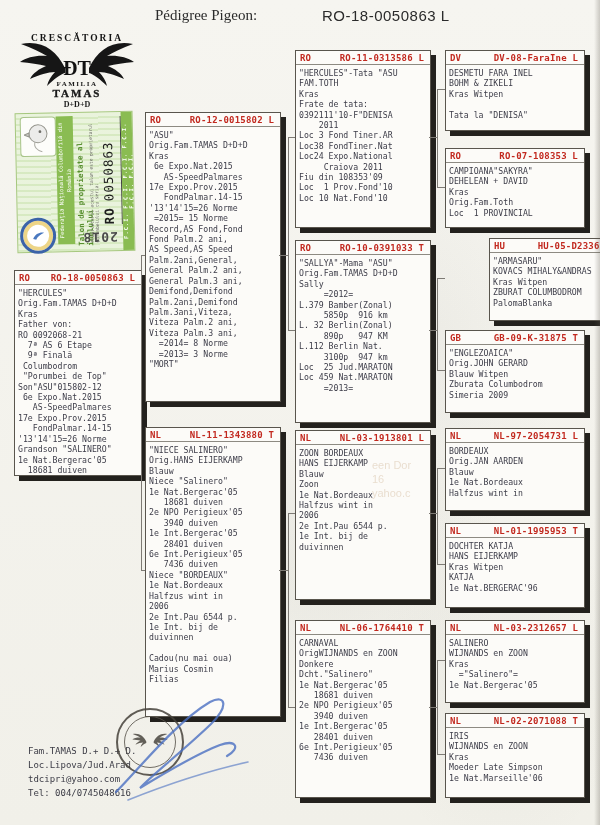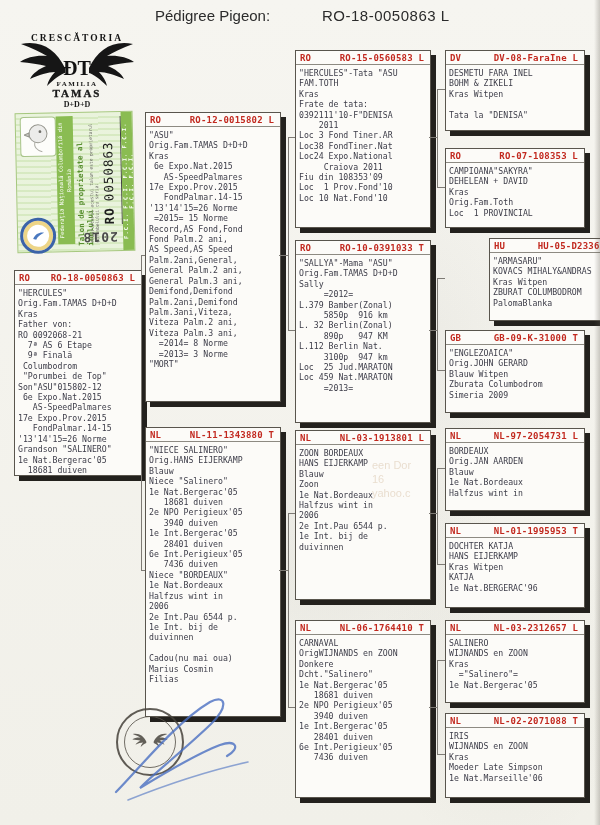--- a/index.html
+++ b/index.html
@@ -5,21 +5,21 @@
   html,body{margin:0;padding:0;background:#dcdad5;}
   .page{position:relative;width:600px;height:825px;margin:0 auto;overflow:hidden;
     font-family:"DejaVu Sans Mono","Liberation Mono",monospace;
     background:
       radial-gradient(ellipse 200px 300px at 420px 350px, rgba(100,100,90,.06), transparent 70%),
       radial-gradient(ellipse 260px 200px at 330px 560px, rgba(100,100,90,.07), transparent 70%),
       radial-gradient(ellipse 180px 260px at 500px 680px, rgba(110,105,95,.06), transparent 70%),
       linear-gradient(#f6f5f0,#f1f0e9);}
   .page::after{content:"";position:absolute;right:0;top:0;bottom:0;width:6px;
     background:linear-gradient(to right,transparent,rgba(90,85,75,.28));pointer-events:none;}
-  .doc-title{position:absolute;left:155px;top:7px;font-family:Liberation Sans, sans-serif;
+  .doc-title{position:absolute;left:155px;top:7px;font-family:Liberation Serif, serif;
     font-size:15px;color:#2b2b2b;}
   .doc-ring{position:absolute;left:322px;top:7px;font-family:"Liberation Sans",sans-serif;
     font-size:15px;color:#2b2b2b;letter-spacing:.5px;}
   
   .pbox{position:absolute;background:#fcfbf8;border:1px solid #59554d;box-shadow:5px 5px 0 #23211d;}
   .pbox-head{display:flex;justify-content:space-between;padding:2px 6px 1px 4px;
     font-size:9px;font-weight:bold;color:#c2291f;border-bottom:1px solid #8d8a82;letter-spacing:.2px;}
   .pbox-body{margin:0;padding:3px 2px 2px 3px;font-family:inherit;font-size:8.2px;
     line-height:10.4px;color:#3c3c48;white-space:pre;}
   .conn{position:absolute;background:#7d7a74;}
@@ -177,21 +177,21 @@
 1e Int. bij de
 duivinnen
 
 Cadou(nu mai oua)
 Marius Cosmin
 Filias</pre>
       </div>
       <div class="pbox" style="left: 295px; top: 50px; width: 134px; height: 176px;">
         <div class="pbox-head">
           <span>RO</span>
-          <span>RO-15-0560583 L</span>
+          <span>RO-11-0313586 L</span>
         </div>
         <pre class="pbox-body">"HERCULES"-Tata "ASU
 FAM.TOTH
 Kras
 Frate de tata:
 0392111'10-F"DENISA
     2011
 Loc 3 Fond Tiner.AR
 Loc38 FondTiner.Nat
 Loc24 Expo.National
@@ -282,21 +282,21 @@
         </div>
         <pre class="pbox-body">"ARMASARU"
 KOVACS MIHALY&amp;ANDRAS
 Kras Witpen
 ZBURAT COLUMBODROM
 PalomaBlanka</pre>
       </div>
       <div class="pbox" style="left: 445px; top: 330px; width: 138px; height: 81px;">
         <div class="pbox-head">
           <span>GB</span>
-          <span>GB-09-K-31000 T</span>
+          <span>GB-09-K-31875 T</span>
         </div>
         <pre class="pbox-body">"ENGLEZOAICA"
 Orig.JOHN GERARD
 Blauw Witpen
 Zburata Columbodrom
 Simeria 2009</pre>
       </div>
       <div class="pbox" style="left: 445px; top: 428px; width: 138px; height: 81px;">
         <div class="pbox-head">
           <span>NL</span>
@@ -367,20 +367,26 @@
       <div class="conn" style="left: 429px; top: 707px; width: 8px; height: 1px;"></div>
       <div class="conn" style="left: 437px; top: 660px; width: 1px; height: 94px;"></div>
       <div class="conn" style="left: 437px; top: 660px; width: 8px; height: 1px;"></div>
       <div class="conn" style="left: 437px; top: 754px; width: 8px; height: 1px;"></div>
     </div>
 
   <div class="ghost">een Dor
 16
 yahoo.c</div>
 
+  <div class="footer">
+    <div>Fam.TAMAS D.+ D.+ D.</div>
+    <div>Loc.Lipova/Jud.Arad</div>
+    <div>tdcipri@yahoo.com</div>
+    <div>Tel:  004/0745048616</div>
+  </div>
 
   <div class="owner-stamp">
     <svg width="40" height="26" viewBox="0 0 122 84">
       <g fill="#4a463f">
         <path d="M49,40 C40,22 26,12 5,16 C16,20 24,24 31,28 C21,27 11,29 4,34 C14,35 23,36 30,38 C23,41 17,45 14,51 C23,47 32,44 39,44 C35,48 32,53 31,58 C38,51 45,46 49,45 Z"></path>
         <path d="M73,40 C82,22 96,12 117,16 C106,20 98,24 91,28 C101,27 111,29 118,34 C108,35 99,36 92,38 C99,41 105,45 108,51 C99,47 90,44 83,44 C87,48 90,53 91,58 C84,51 77,46 73,45 Z"></path>
       </g>
     </svg>
   </div>
 

